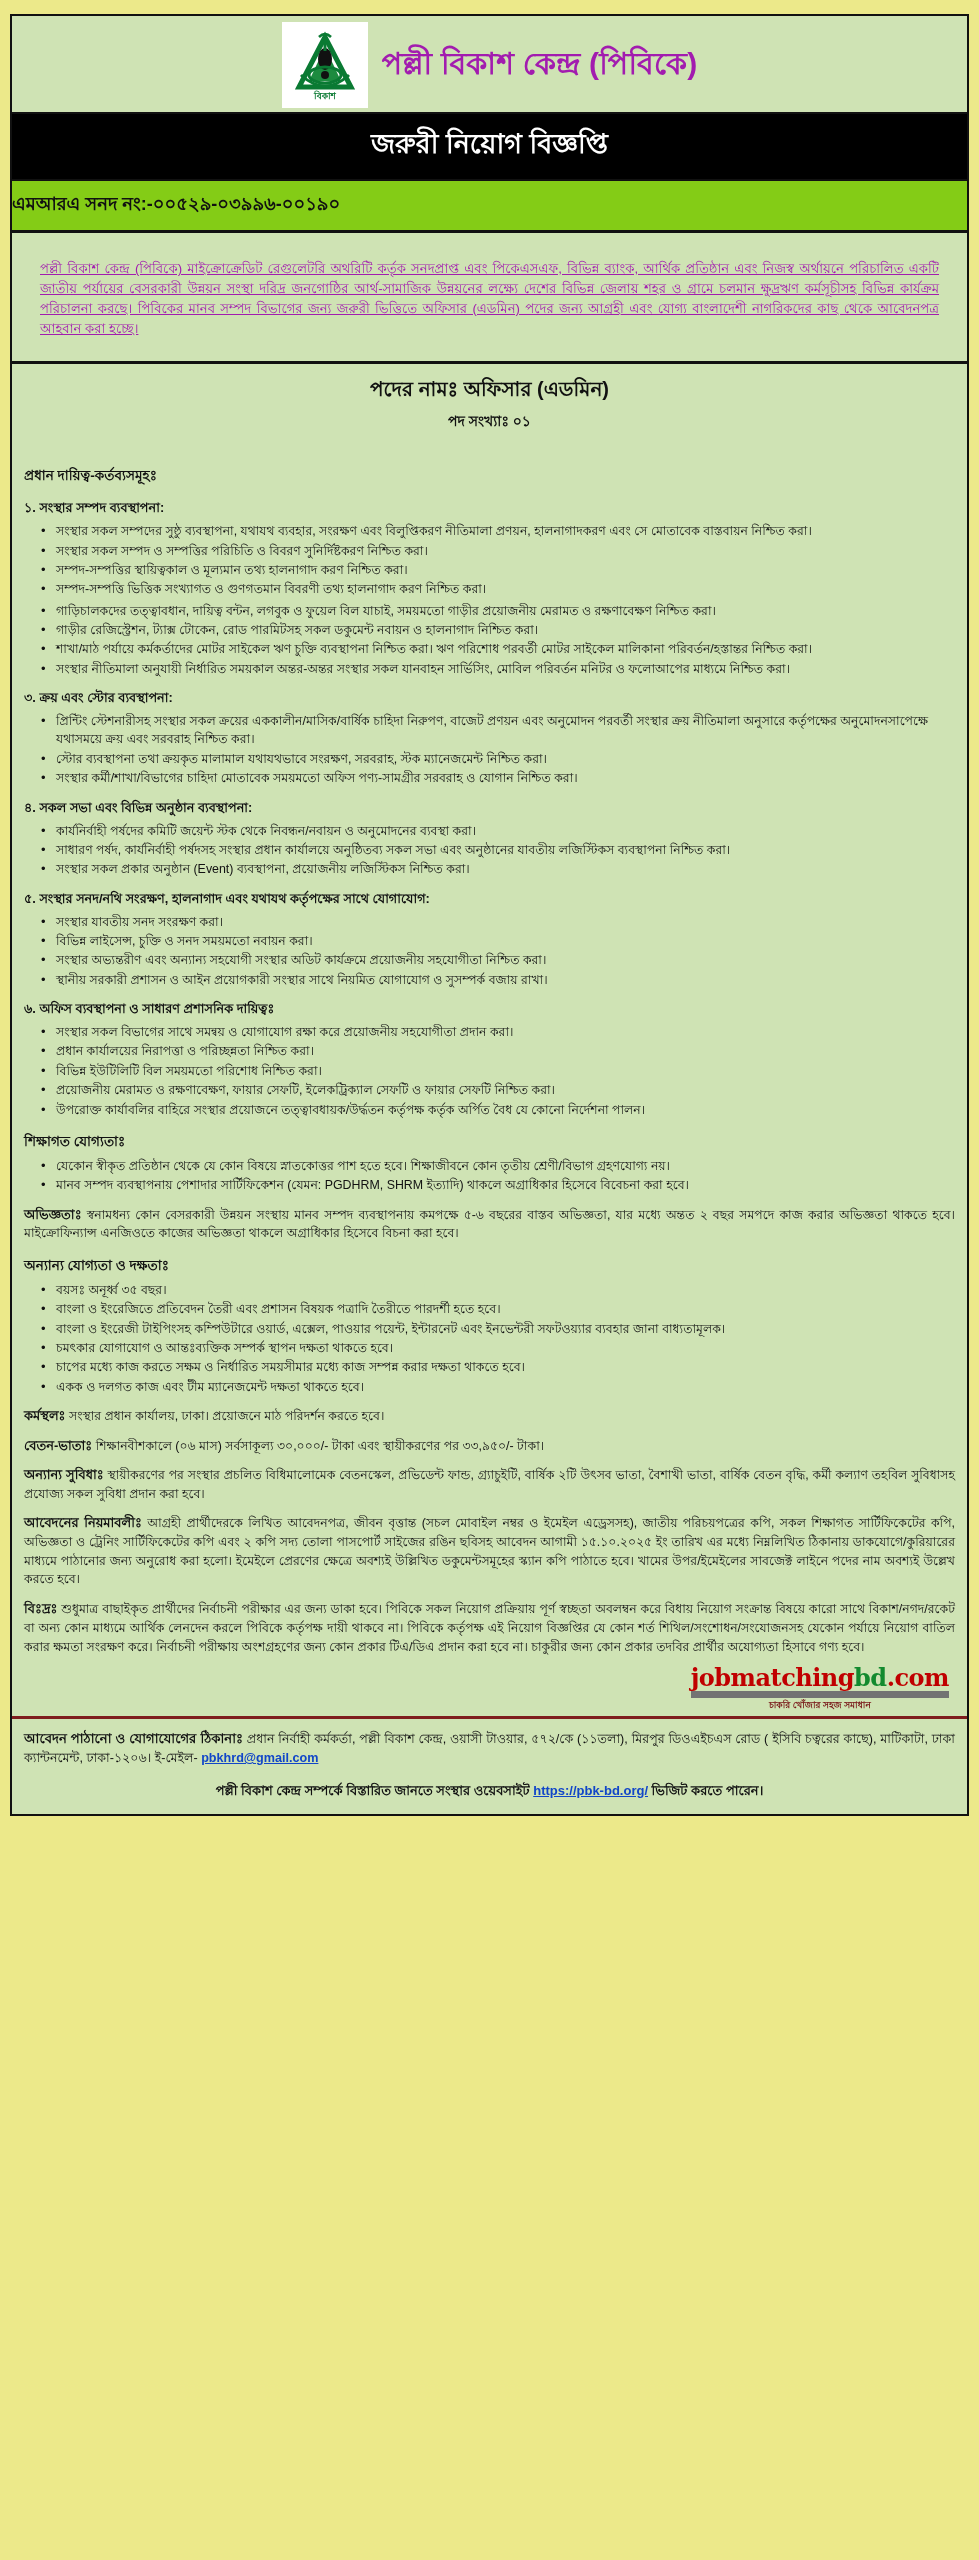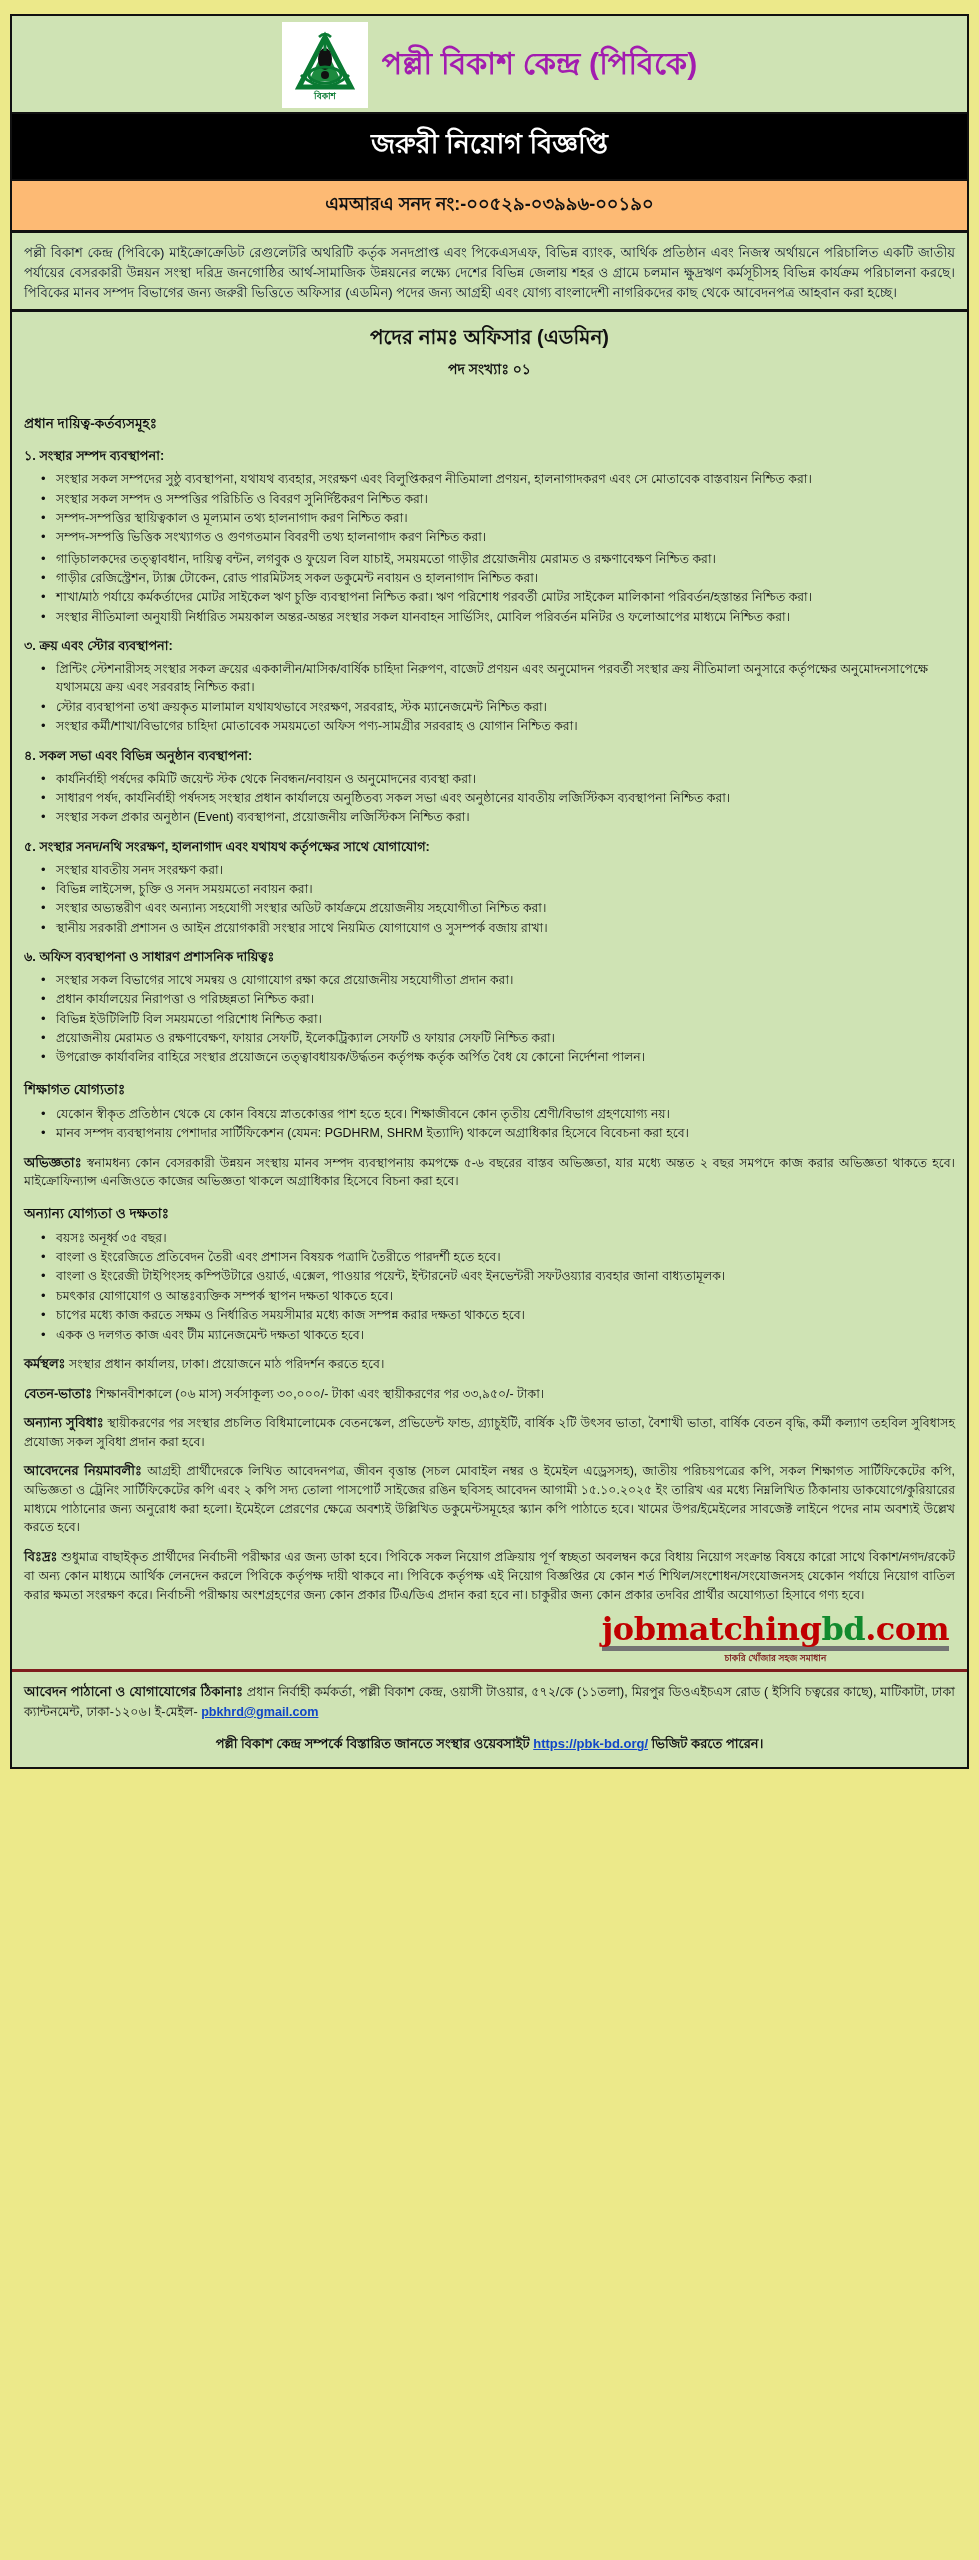--- a/index.html
+++ b/index.html
@@ -47,40 +47,41 @@
   }
   .hdr-black {
     background: #000;
     color: #fff;
     text-align: center;
     font-size: 27px;
     font-weight: 700;
     padding: 9px 0 11px 0;
   }
   .hdr-mra {
-    background: #fdba74;
-    text-align: center;
+    background: #84cc16;
+    text-align: left;
     font-size: 18px;
     font-weight: 700;
     color: #111;
     padding: 9px 0 9px 0;
     border-top: 2px solid #111;
     border-bottom: 3px solid #111;
   }
   
   .body-wrap {
     background: #cfe3b4;
     padding: 10px 12px 6px 12px;
   }
   p.intro {
-    margin: 0;
+    margin: 16px;
     font-size: 13.2px;
     line-height: 1.52;
     text-align: justify;
-    color: #0f172a;
+    color: #a21caf;
+    text-decoration: underline;
   }
   .rule-thick {
     border: none;
     border-top: 3px solid #111;
     margin: 0;
   }
   .post-block {
     text-align: center;
     padding: 10px 0 9px 0;
     background: #cfe3b4;
@@ -151,23 +152,23 @@
   
   .jm-row {
     display: flex;
     justify-content: flex-end;
     padding: 2px 18px 6px 0;
   }
   .jm-logo { text-align: center; line-height: 1; }
   .jm-main {
     font-family: "DejaVu Serif", "Liberation Serif", serif;
     font-weight: 700;
-    font-size: 32px;
+    font-size: 24px;
     letter-spacing: -0.5px;
-    border-bottom: 5px solid #737373;
+    border-bottom: 7px solid #737373;
     display: inline-block;
     padding-bottom: 1px;
   }
   .jm-red { color: #c00000; }
   .jm-green { color: #128a2e; }
   .jm-dot { color: #c00000; }
   .jm-sub {
     font-size: 9px;
     font-weight: 700;
     color: #7a1a1a;

